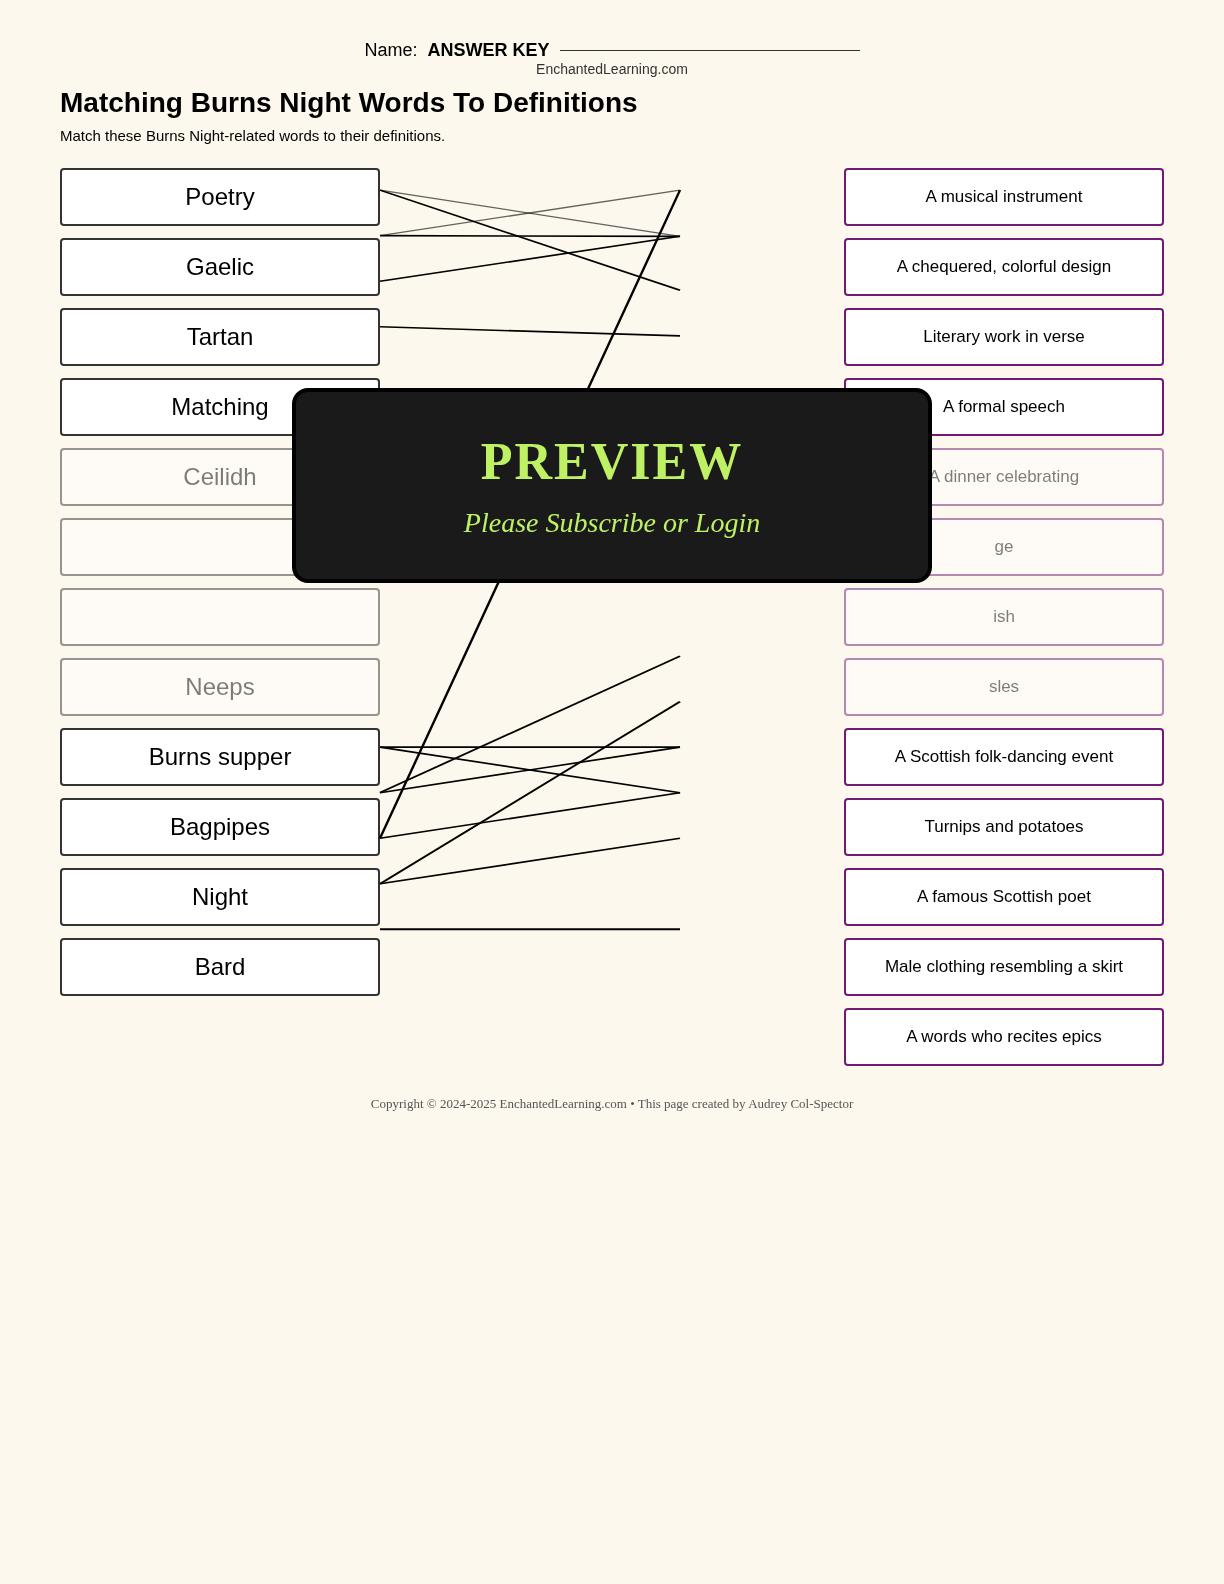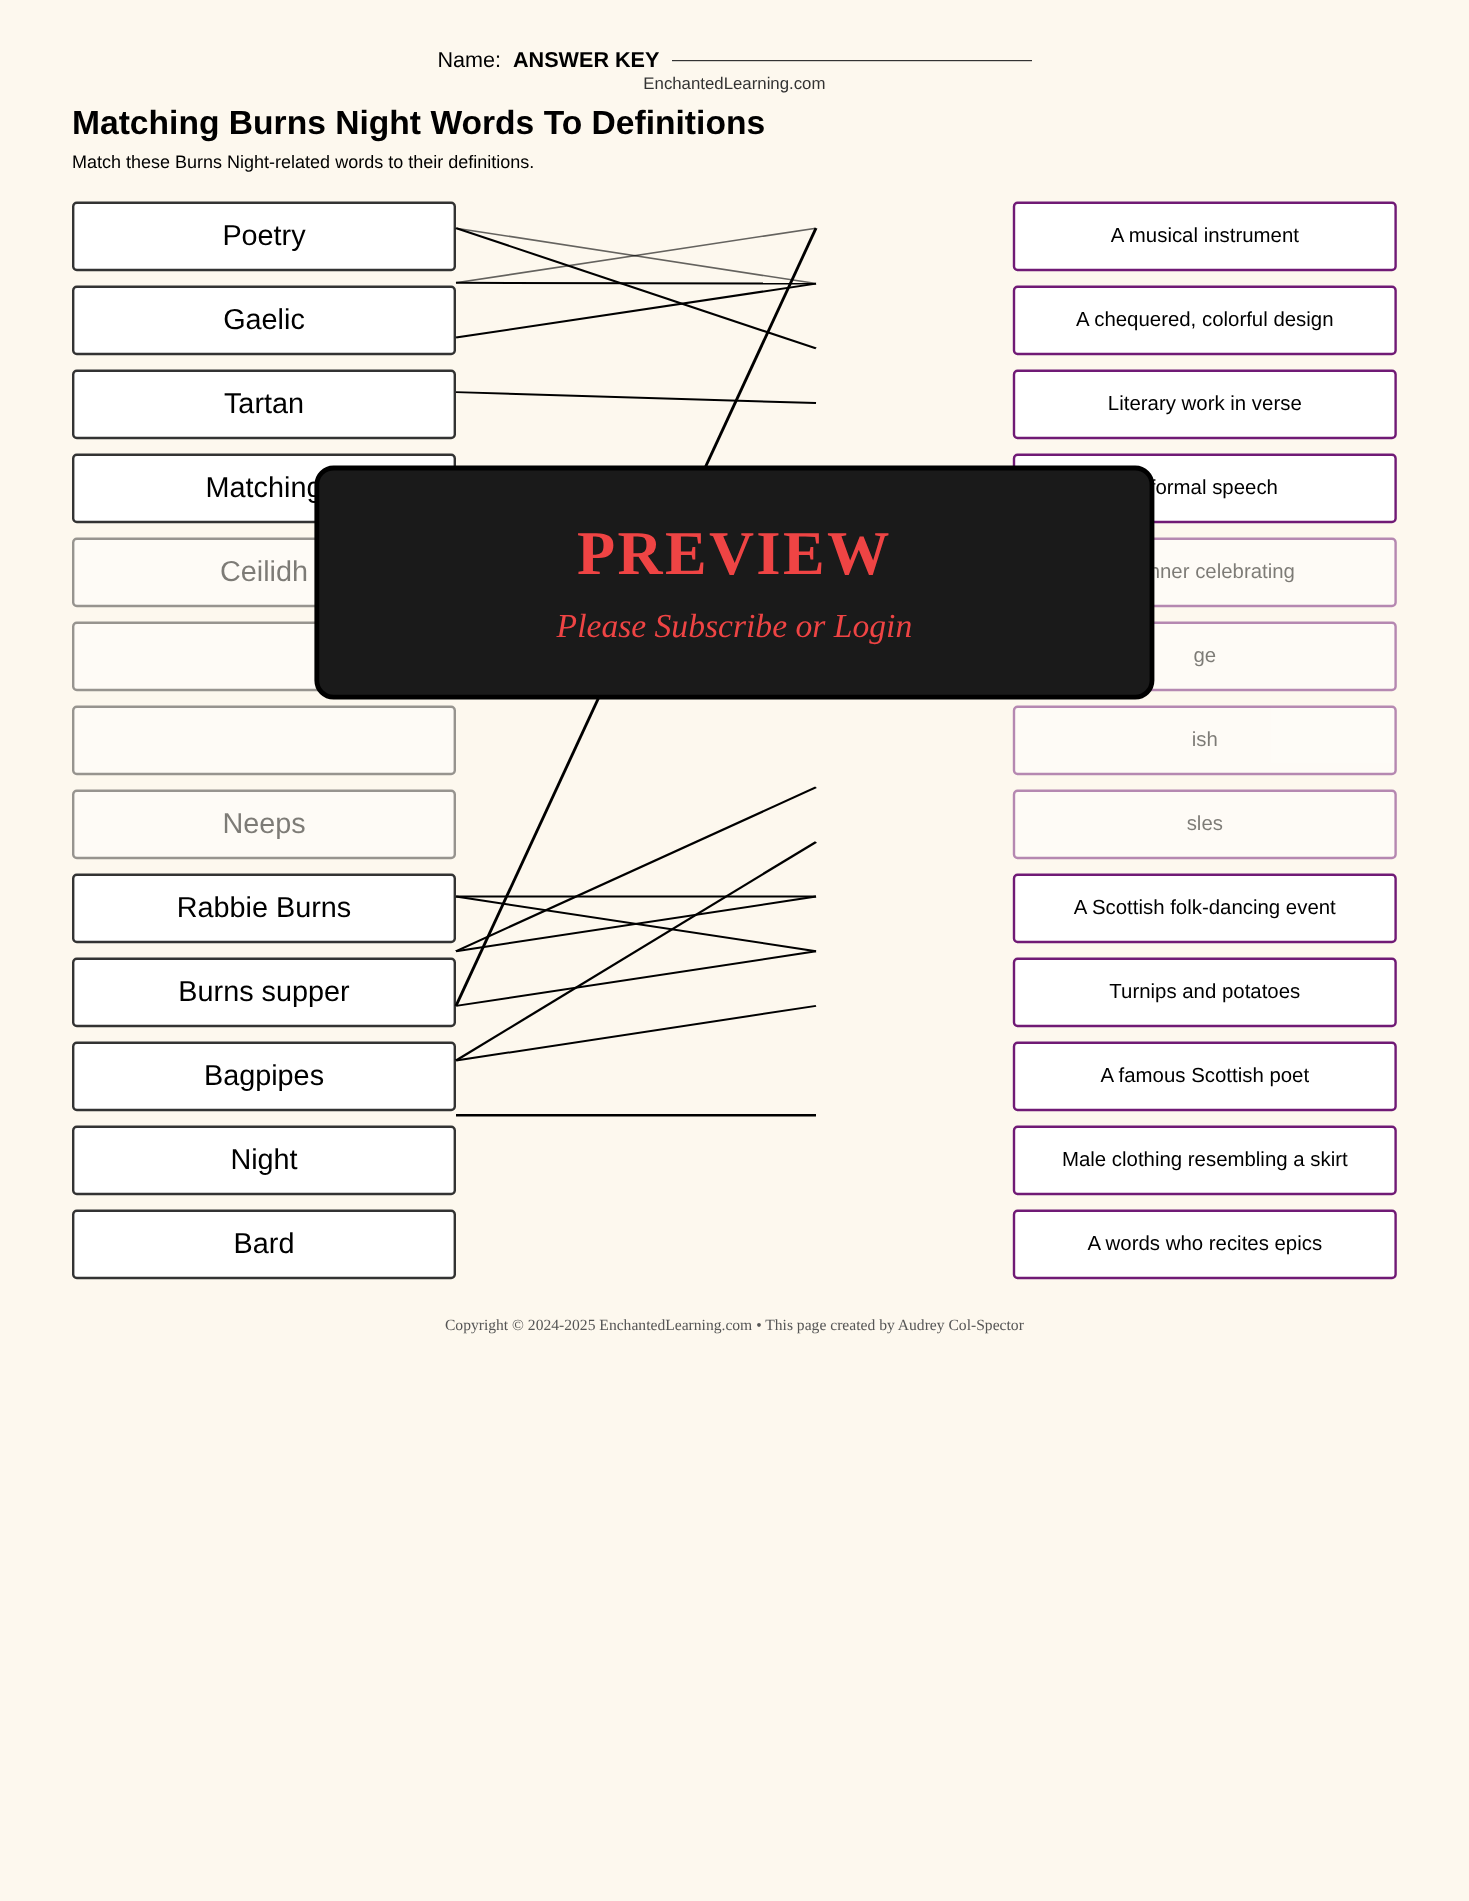--- a/index.html
+++ b/index.html
@@ -86,23 +86,23 @@
       width: 100%;
       height: 100%;
       pointer-events: none;
     }
     .preview-overlay {
       position: absolute;
       top: 220px;
       left: 50%;
       transform: translateX(-50%);
       background: #1a1a1a;
-      color: #ef4444;
+      color: #bef264;
       border-radius: 16px;
-      width: 700px;
+      width: 640px;
       padding: 40px 50px;
       text-align: center;
       z-index: 10;
       border: 4px solid #000;
     }
     .preview-title {
       font-size: 52px;
       font-weight: 900;
       font-family: 'Times New Roman', serif;
       letter-spacing: 2px;
@@ -179,21 +179,20 @@
 
     <div class="left-col">
       <div class="word-box">Poetry</div>
       <div class="word-box">Gaelic</div>
       <div class="word-box">Tartan</div>
       <div class="word-box">Matching</div>
       <div class="word-box partially-visible">Ceilidh</div>
       <div class="word-box partially-visible" style="min-height:58px;"></div>
       <div class="word-box partially-visible" style="min-height:58px;"></div>
       <div class="word-box partially-visible">Neeps</div>
-      <div class="word-box">Rabbie Burns</div>
       <div class="word-box">Burns supper</div>
       <div class="word-box">Bagpipes</div>
       <div class="word-box">Night</div>
       <div class="word-box">Bard</div>
     </div>
 
     <div style="flex:1;"></div>
 
     <div class="right-col">
       <div class="def-box">A musical instrument</div>

